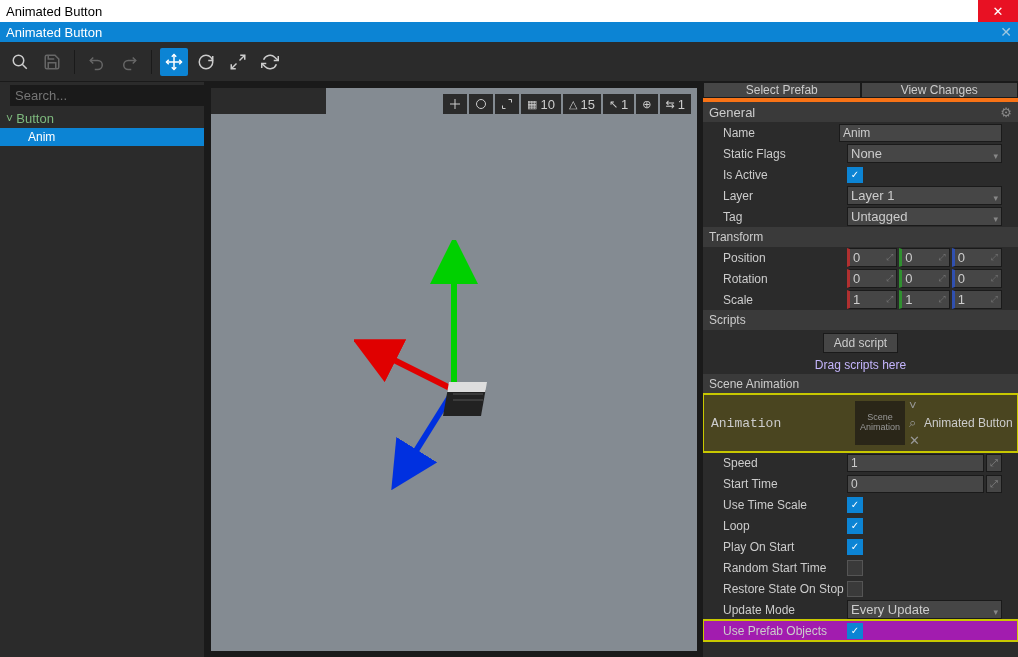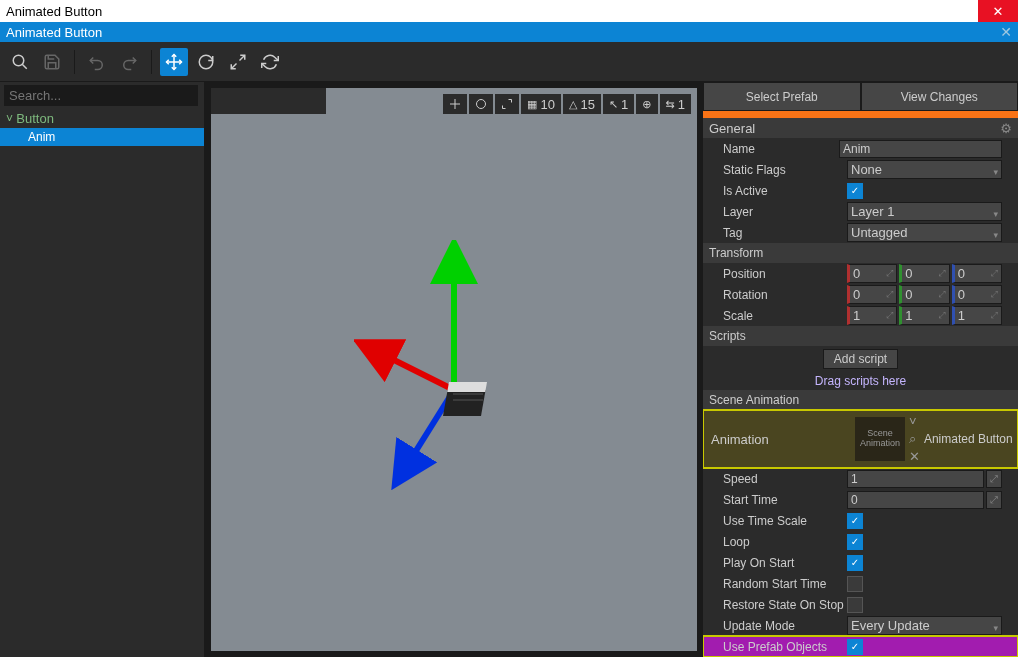--- a/index.html
+++ b/index.html
@@ -7,32 +7,32 @@
 .titlebar{background:#fff;height:22px;display:flex;align-items:center;padding:0 0 0 6px;color:#000;font-size:12px;}
 .titlebar-close{margin-left:auto;width:40px;height:22px;background:#e81123;color:#fff;display:flex;align-items:center;justify-content:center;}
 .subtitlebar{background:#0c84d4;height:20px;display:flex;align-items:center;padding:0 6px;color:#fff;font-size:12px;}
 .sub-close{margin-left:auto;color:#a0c8e0;cursor:pointer;font-size:14px;}
 .toolbar{background:#2b2b2b;height:40px;display:flex;align-items:center;padding:0 6px;gap:4px;border-bottom:1px solid #1a1a1a;}
 .tb-btn{width:28px;height:28px;display:flex;align-items:center;justify-content:center;border-radius:2px;color:#ccc;}
 .tb-btn.active{background:#0c84d4;color:#fff;}
 .tb-sep{width:1px;height:24px;background:#1a1a1a;margin:0 4px;}
 .main{display:flex;height:calc(100% - 82px);}
 .left-panel{width:205px;background:#2b2b2b;border-right:1px solid #1a1a1a;}
-.search-input{width:calc(100% - 10px);margin:3px 4px;background:#1a1a1a;border:none;color:#999;padding:3px 5px;outline:none;}
+.search-input{width:calc(100% - 10px);margin:3px 10px;background:#1a1a1a;border:none;color:#999;padding:3px 5px;outline:none;}
 .tree-item{padding:2px 6px;font-size:12px;}
 .tree-root{color:#7db87d;}
 .tree-child{color:#7db87d;padding-left:28px;background:#0c84d4;color:#fff;}
 .center-panel{flex:1;background:#1a1a1a;position:relative;padding:6px;}
 .viewport{background:#848b92;height:100%;width:100%;position:relative;}
 .viewport-tab{position:absolute;top:0;left:0;width:115px;height:26px;background:#2b2b2b;}
 .vp-toolbar{position:absolute;top:6px;right:6px;display:flex;gap:2px;}
 .vp-tb-item{background:#2b2b2b;color:#ccc;height:20px;display:flex;align-items:center;padding:0 6px;font-size:11px;gap:3px;}
 .gizmo-container{position:absolute;left:50%;top:50%;transform:translate(-50%,-50%);}
 .right-panel{width:315px;background:#2b2b2b;overflow-y:auto;}
-.top-btn-row{display:flex;height:36px;border-bottom:7px solid #f97316;}
+.top-btn-row{display:flex;height:20px;border-bottom:4px solid #f97316;}
 .top-btn{flex:1;background:#464646;color:#ccc;display:flex;align-items:center;justify-content:center;font-size:12px;border:1px solid #1a1a1a;}
 .section-hdr{background:#3a3a3a;height:20px;display:flex;align-items:center;padding:0 6px;font-size:12px;color:#ccc;}
 .section-hdr .gear{margin-left:auto;color:#888;}
 .prop-row{display:flex;align-items:center;height:21px;padding:0 16px;}
 .prop-label{width:128px;padding-left:4px;font-size:12px;color:#ccc;}
 .prop-value{flex:1;display:flex;gap:2px;}
 .text-input{background:#464646;border:1px solid #1a1a1a;color:#ccc;padding:1px 3px;flex:1;outline:none;font-size:12px;}
 .dropdown{background:#464646;border:1px solid #1a1a1a;color:#ccc;padding:1px 3px;flex:1;font-size:12px;display:flex;align-items:flex-end;}
 .dropdown-arrow{margin-left:auto;font-size:9px;color:#888;}
 .chk{width:16px;height:16px;background:#0c84d4;display:flex;align-items:center;justify-content:center;color:#fff;font-size:10px;}
@@ -41,21 +41,21 @@
 .vec-input.x{border-left:3px solid #b03030;}
 .vec-input.y{border-left:3px solid #309030;}
 .vec-input.z{border-left:3px solid #3050b0;}
 .vec-arrows{margin-left:auto;color:#777;font-size:9px;}
 .btn{background:#464646;color:#ccc;border:1px solid #1a1a1a;padding:2px 10px;font-size:12px;}
 .center-row{display:flex;justify-content:center;padding:3px 0;}
 .hint{text-align:center;font-size:12px;color:#c4b5fd;padding:2px;}
 .highlighted{outline:2px solid #c8c800;outline-offset:-1px;}
 .anim-section{background:#4a4520;}
 .anim-row{display:flex;align-items:center;padding:4px;}
-.anim-label{width:148px;padding-left:4px;}
+.anim-label{width:148px;padding-left:4px;font-family:Liberation Mono, monospace;}
 .anim-thumb{width:50px;height:44px;background:#2a2618;display:flex;flex-direction:column;align-items:center;justify-content:center;font-size:9px;color:#999;text-align:center;line-height:1.1;}
 .anim-right{flex:1;padding-left:4px;font-size:12px;}
 .anim-ctrls{display:flex;flex-direction:column;gap:2px;font-size:10px;color:#999;margin-left:4px;}
 .spin-input{display:flex;flex:1;}
 .spin-field{flex:1;background:#464646;border:1px solid #1a1a1a;color:#ccc;padding:1px 3px;font-size:12px;}
 .spin-btns{width:16px;background:#464646;border:1px solid #1a1a1a;display:flex;align-items:center;justify-content:center;color:#888;font-size:10px;}
 svg{display:block;}
 </style>
 </head>
 <body>

